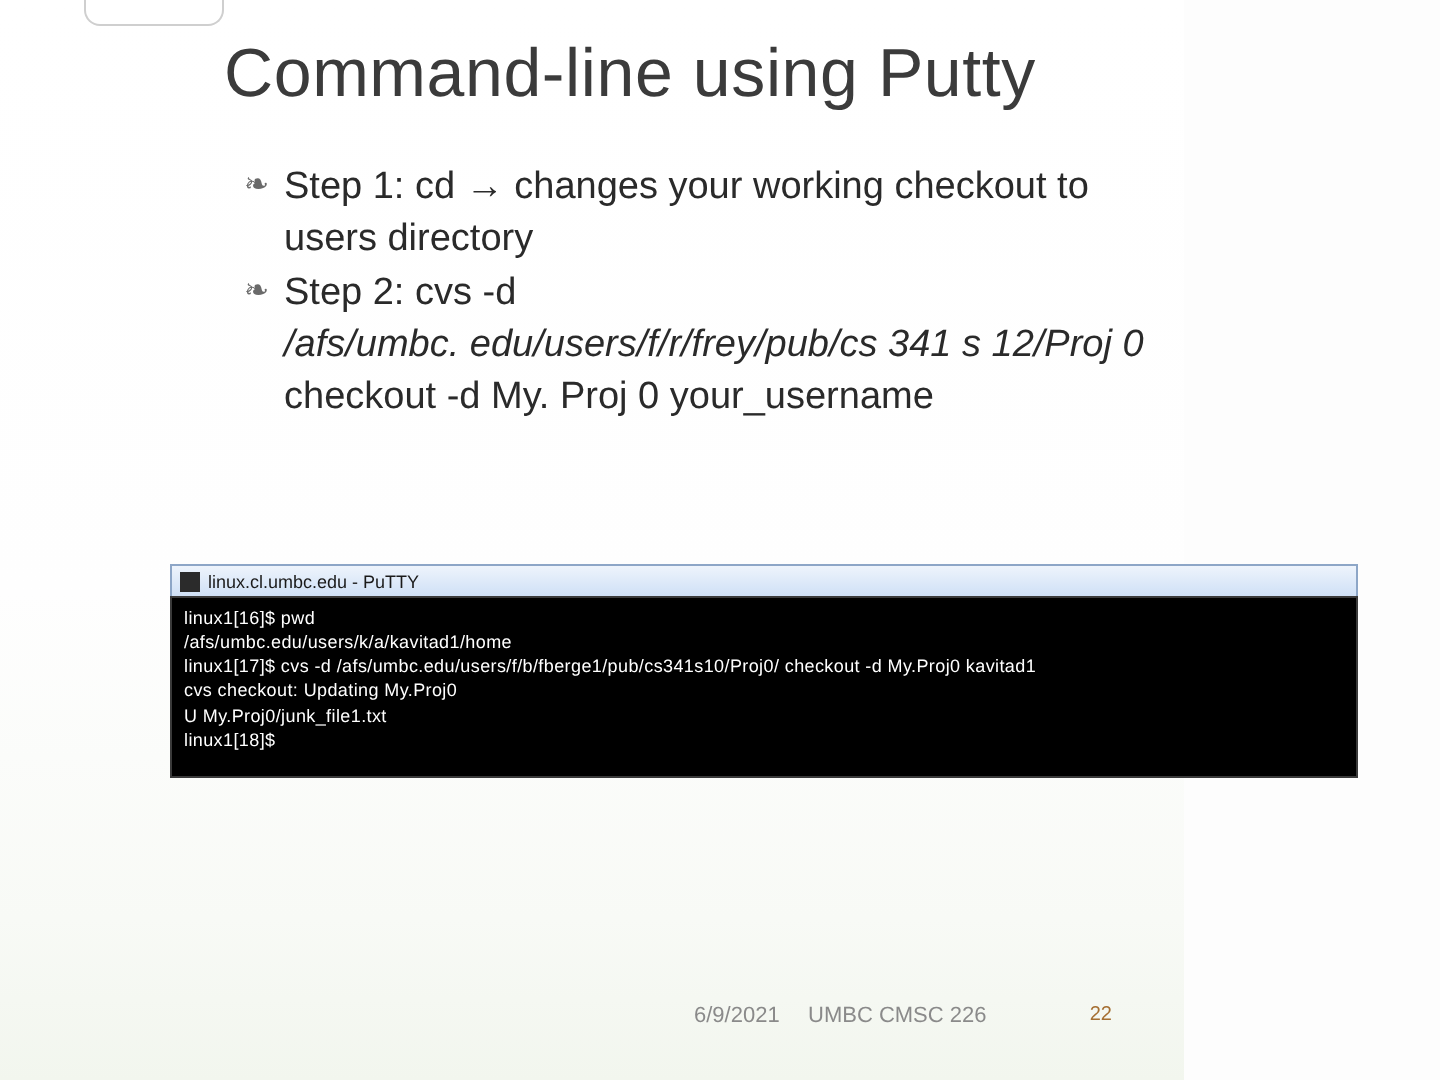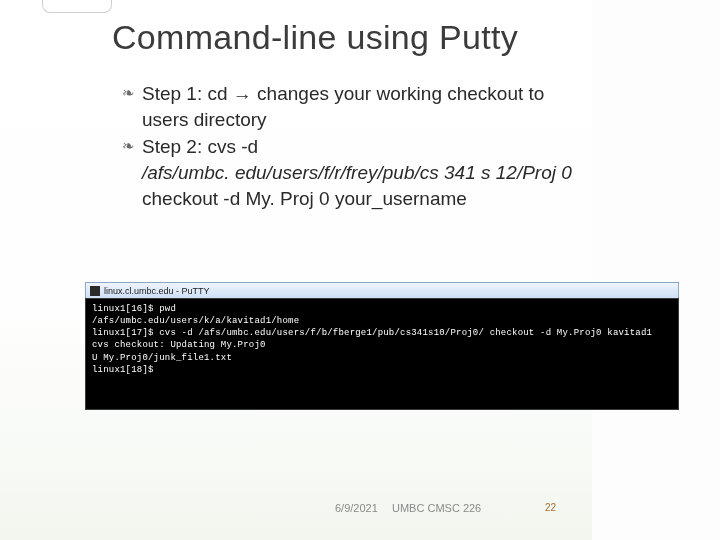--- a/index.html
+++ b/index.html
@@ -88,32 +88,32 @@
     display: inline-block;
   }
   .term-titlebar .ttext {
     font-size: 9px;
     color: #1a1a1a;
     white-space: nowrap;
   }
   .term-body {
     background: #000000;
     color: #ffffff;
-    font-family: Liberation Mono, monospace;
+    font-family: Liberation Sans, sans-serif;
     font-size: 9px;
     line-height: 1.35;
-    padding: 4px 6px 33px 6px;
+    padding: 4px 6px 12px 6px;
     border: 1px solid #3a3a3a;
     white-space: pre;
     letter-spacing: 0.2px;
   }
   .footer {
     position: absolute;
     bottom: 22px;
-    left: 0;
+    left: 12px;
     right: 0;
     height: 16px;
     text-align: center;
   }
   .footer .date {
     position: absolute;
     left: 335px;
     font-size: 11px;
     color: #8a8a8a;
   }

